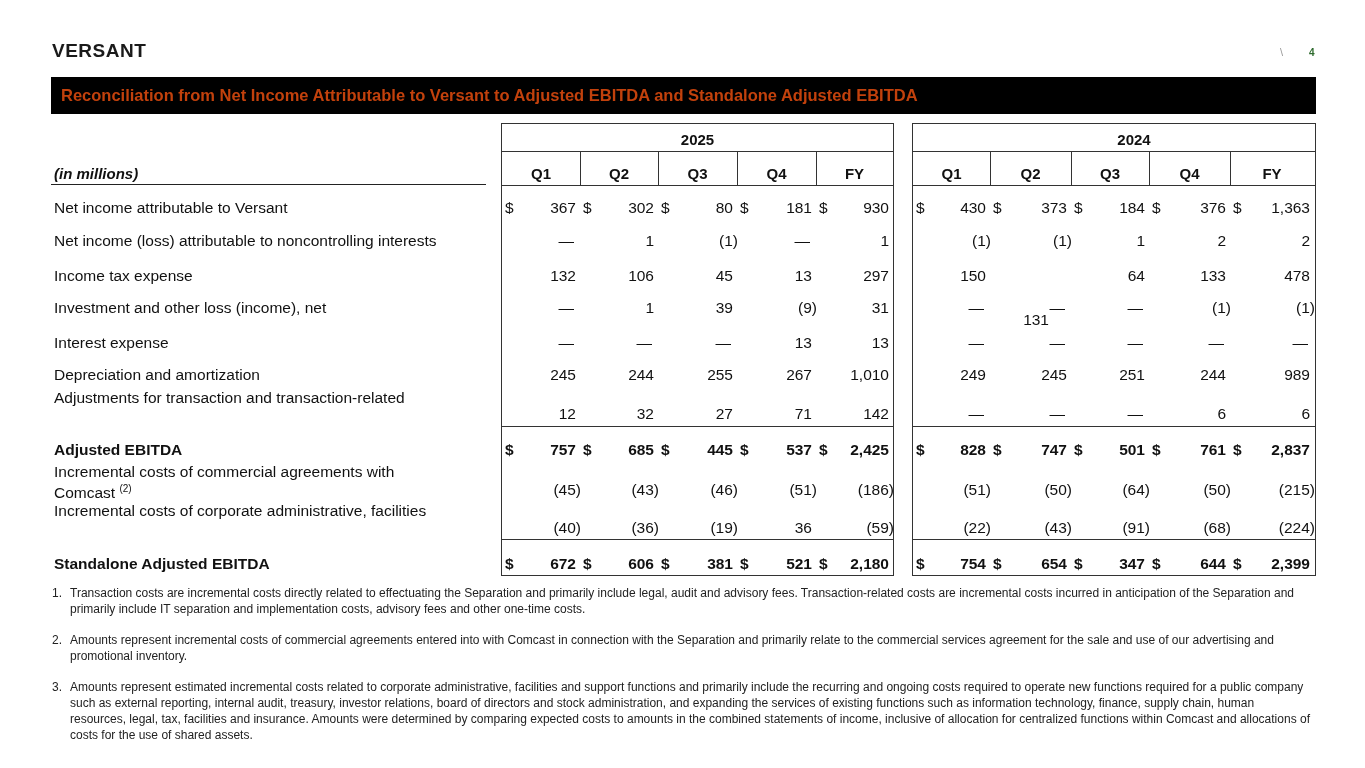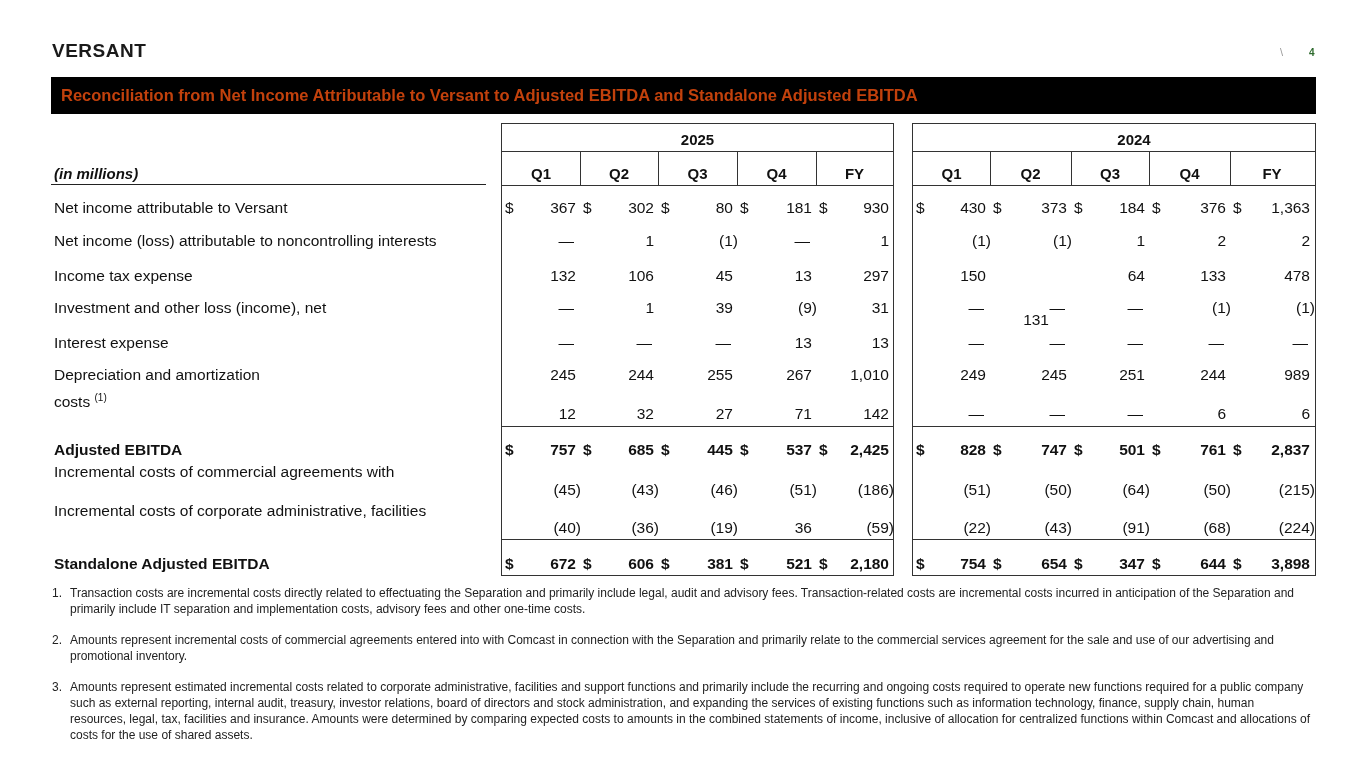--- a/index.html
+++ b/index.html
@@ -89,25 +89,26 @@
     <div class="col-head" style="left: 1230px; width: 84px;">FY</div>
   </div>
 <div id="row-labels">
     <div class="row-label" style="top: 199px;">Net income attributable to Versant</div>
     <div class="row-label" style="top: 232px;">Net income (loss) attributable to noncontrolling interests</div>
     <div class="row-label" style="top: 267px;">Income tax expense</div>
     <div class="row-label" style="top: 299px;">Investment and other loss (income), net</div>
     <div class="row-label" style="top: 334px;">Interest expense</div>
     <div class="row-label" style="top: 366px;">Depreciation and amortization</div>
     <div class="row-label" style="top: 389px;">
-      <div><span>costs</span> <sup>(1)</sup></div>
+      <div>Adjustments for transaction and transaction-related</div>
     </div>
     <div class="row-label bold" style="top: 441px;">Adjusted EBITDA</div>
     <div class="row-label" style="top: 463px;">
       <div>Incremental costs of commercial agreements with</div>
+      <div><span>Comcast</span> <sup>(2)</sup></div>
     </div>
     <div class="row-label" style="top: 502px;">
       <div>Incremental costs of corporate administrative, facilities</div>
     </div>
     <div class="row-label bold" style="top: 555px;">Standalone Adjusted EBITDA</div>
   </div>
 <div id="cells">
     <div class="cell" style="left: 505px; width: 71px; top: 199px; height: 18px;">
       <span class="dollar">$</span>
       <span class="num">367</span>
@@ -459,21 +460,21 @@
     <div class="cell bold" style="left: 1074px; width: 71px; top: 555px; height: 18px;">
       <span class="dollar">$</span>
       <span class="num">347</span>
     </div>
     <div class="cell bold" style="left: 1152px; width: 74px; top: 555px; height: 18px;">
       <span class="dollar">$</span>
       <span class="num">644</span>
     </div>
     <div class="cell bold" style="left: 1233px; width: 77px; top: 555px; height: 18px;">
       <span class="dollar">$</span>
-      <span class="num">3,898</span>
+      <span class="num">2,399</span>
     </div>
   </div>
 
 <div class="footnotes">
   <div class="fn">
     <span class="n">1.</span>
     <span class="t">Transaction costs are incremental costs directly related to effectuating the Separation and primarily include legal, audit and advisory fees. Transaction-related costs are incremental costs incurred in anticipation of the Separation and primarily include IT separation and implementation costs, advisory fees and other one-time costs.</span>
   </div>
   <div class="fn">
     <span class="n">2.</span>

